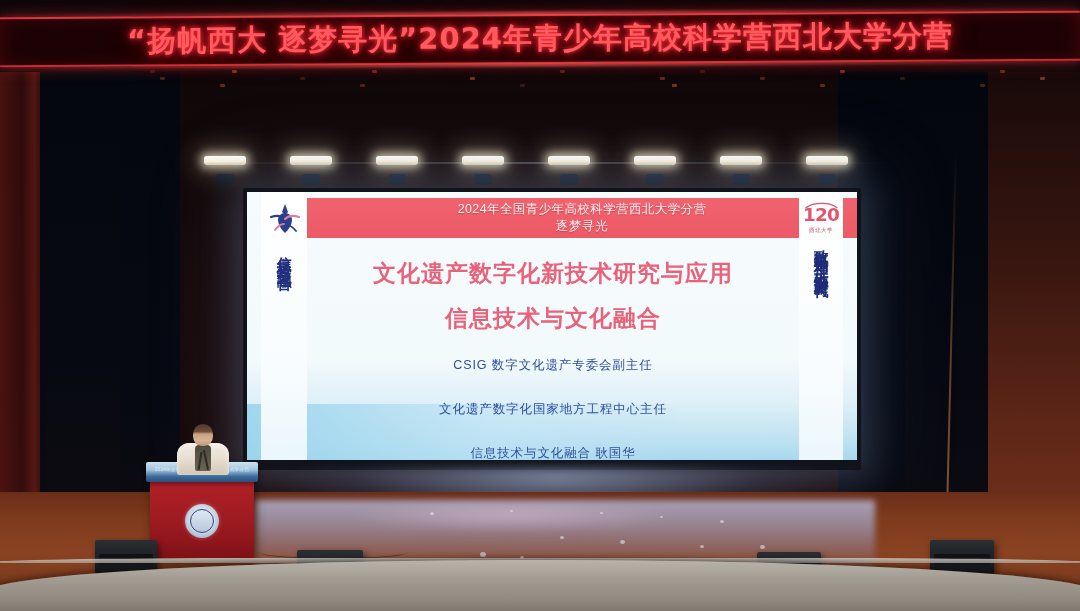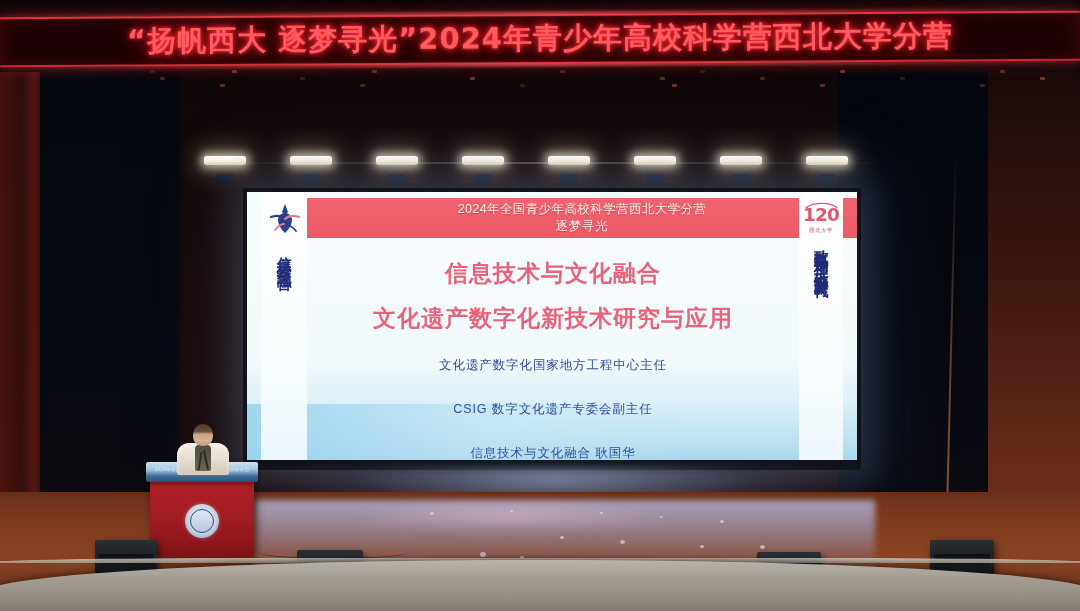--- a/index.html
+++ b/index.html
@@ -393,24 +393,24 @@
       <div class="vstrip-left">
         <div class="vtext" style="margin-top:52px;">信息科技与文化融合</div>
       </div>
 
       <div class="vstrip-right">
         <div class="vtext vtext-right" style="margin-top:46px;">致敬科学精神</div>
         <div class="vtext vtext-right" style="margin-top:8px;">砥砺奋进新时代</div>
       </div>
 
       <div class="slide-body">
+        <div class="slide-title">文化遗产数字化新技术研究与应用</div>
         <div class="slide-title">信息技术与文化融合</div>
-        <div class="slide-title">文化遗产数字化新技术研究与应用</div>
+        <div class="slide-sub">CSIG 数字文化遗产专委会副主任</div>
         <div class="slide-sub">文化遗产数字化国家地方工程中心主任</div>
-        <div class="slide-sub">CSIG 数字文化遗产专委会副主任</div>
         <div class="slide-sub">信息技术与文化融合   耿国华</div>
 
       </div>
 
     </div>
   </div>
 
   <div class="spill"></div>
   <div class="stage-floor"></div>
   <div class="floor-sheen"></div>

